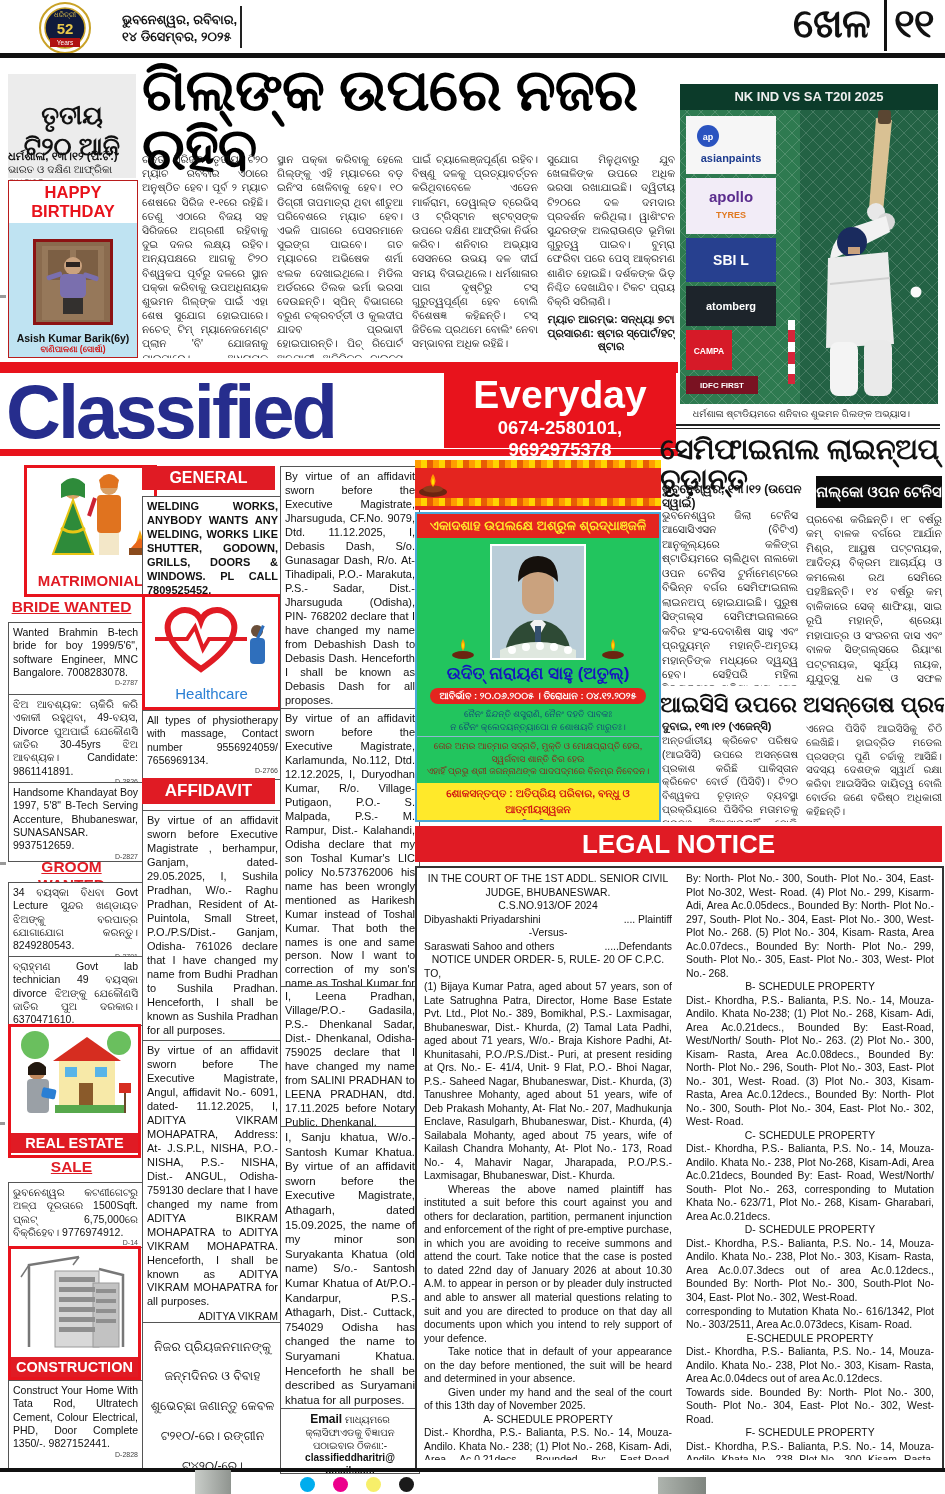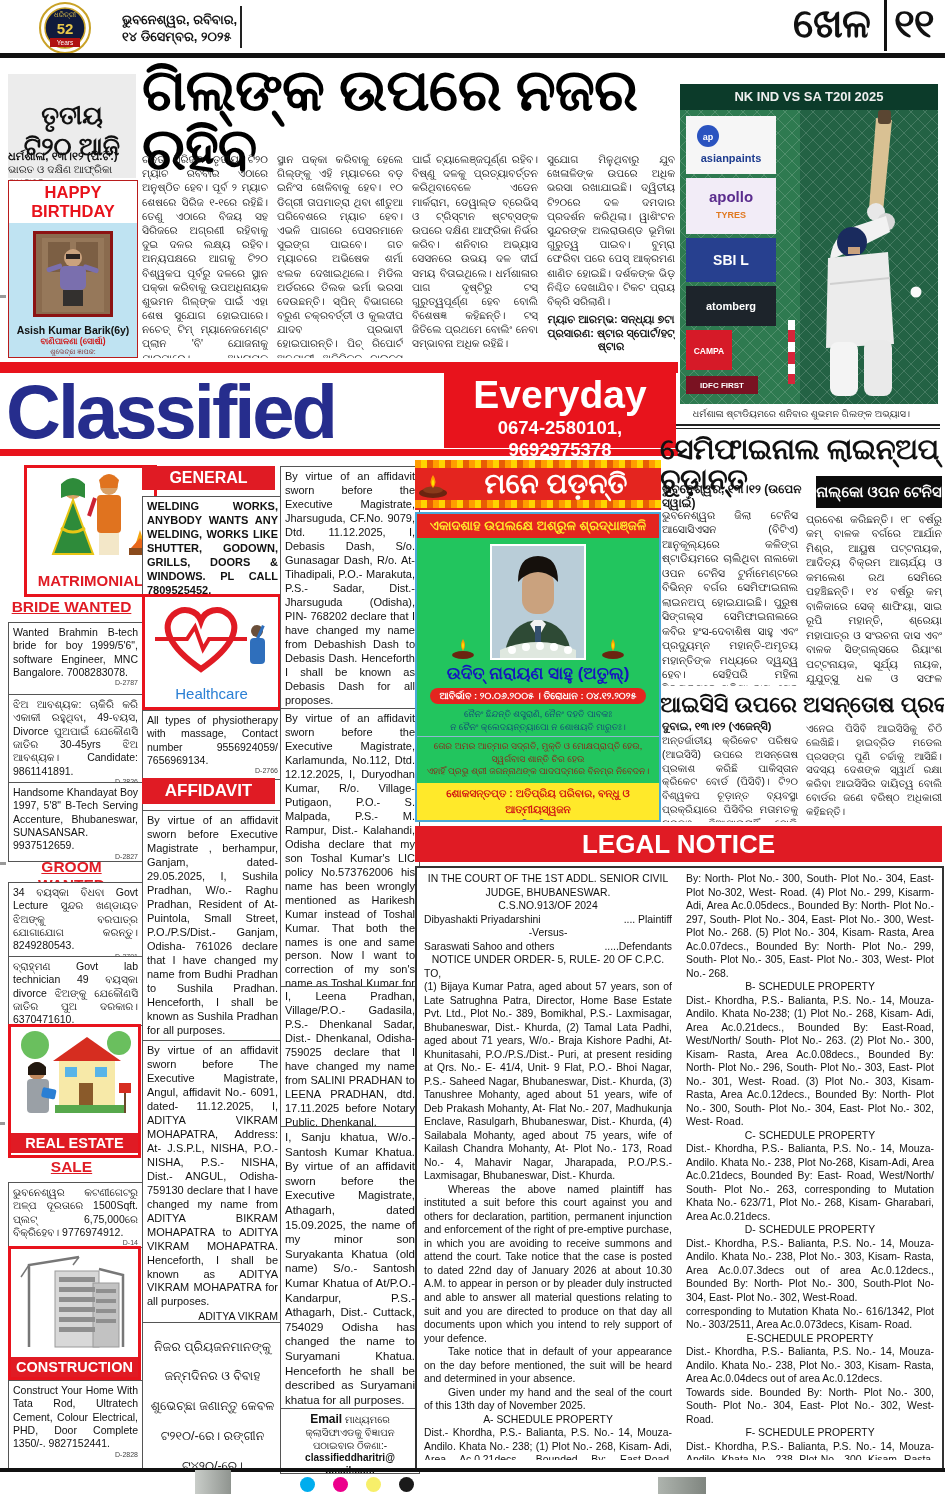--- a/index.html
+++ b/index.html
@@ -12,21 +12,21 @@
   .blackbar{background:#111;}
   
   .kicker{background:#ececec;text-align:center;font-weight:900;font-size:25px;line-height:1.25;padding-top:26px;}
   .headline{font-weight:900;font-size:58px;line-height:1.02;letter-spacing:-1px;color:#000;}
   .newscol{font-size:10.6px;line-height:1.34;text-align:justify;overflow:hidden;}
   .dl{font-weight:bold;font-size:11.5px;}
   .boldline{font-weight:bold;text-align:center;margin-top:5px;font-size:11px;}
   
   .bday{border:1px solid #b91c1c;background:#fff;overflow:hidden;text-align:center;}
   .bday-title{color:#e8131c;font-weight:900;font-size:16.5px;padding:2px 0;}
-  .bday-body{background:#bfe3f2;height:100%;padding-top:8px;}
+  .bday-body{background:#bfe3f2;height:100%;padding-top:16px;}
   .bday-name{font-size:10.5px;font-weight:bold;margin-top:3px;}
   .bday-place{font-size:8.5px;font-weight:bold;color:#d01818;}
   .bday-wish{font-size:7px;color:#7a2020;line-height:1.3;}
   
   .redstrip{background:#e8131c;}
   .classified-title{color:#262d8d;font-weight:800;font-size:76px;letter-spacing:-3px;line-height:1;}
   .everyday{background:#e8131c;color:#fff;text-align:center;}
   .everyday .big{font-size:39px;font-weight:800;line-height:44px;}
   .everyday .ph{font-size:18.5px;font-weight:800;}
   
@@ -375,21 +375,20 @@
 
   <div class="abs mem-head" style="left:415px;top:460px;width:246px;height:50px;">
     <div class="flowerstrip"></div>
     <div style="display:flex;align-items:center;">
       <svg width="36" height="30" viewBox="0 0 36 30">
         <ellipse cx="18" cy="24" rx="14" ry="5" fill="#6b2410"></ellipse>
         <ellipse cx="18" cy="21" rx="10" ry="3.5" fill="#8a3a1a"></ellipse>
         <path d="M18 6 Q23 13 18 19 Q13 13 18 6 Z" fill="#ff9d00"></path>
         <path d="M18 10 Q20.5 14 18 17.5 Q15.5 14 18 10 Z" fill="#ffe200"></path>
       </svg>
-      <div class="mem-title" style="flex:1;">ମନେ ପଡ଼ନ୍ତି</div>
     </div>
     <div class="flowerstrip"></div>
   </div>
 
   <div class="abs mem-card" style="left:415px;top:512px;width:242px;height:306px;">
     <div class="mem-band">ଏକାଦଶାହ ଉପଲକ୍ଷେ ଅଶ୍ରୁଳ ଶ୍ରଦ୍ଧାଞ୍ଜଳି</div>
     <div style="display:flex;justify-content:center;align-items:flex-end;gap:14px;margin-top:6px;">
       <svg width="26" height="24" viewBox="0 0 26 24">
         <ellipse cx="13" cy="19" rx="11" ry="4" fill="#6b2410"></ellipse>
         <path d="M13 3 Q17 9 13 15 Q9 9 13 3 Z" fill="#ff9d00"></path>

